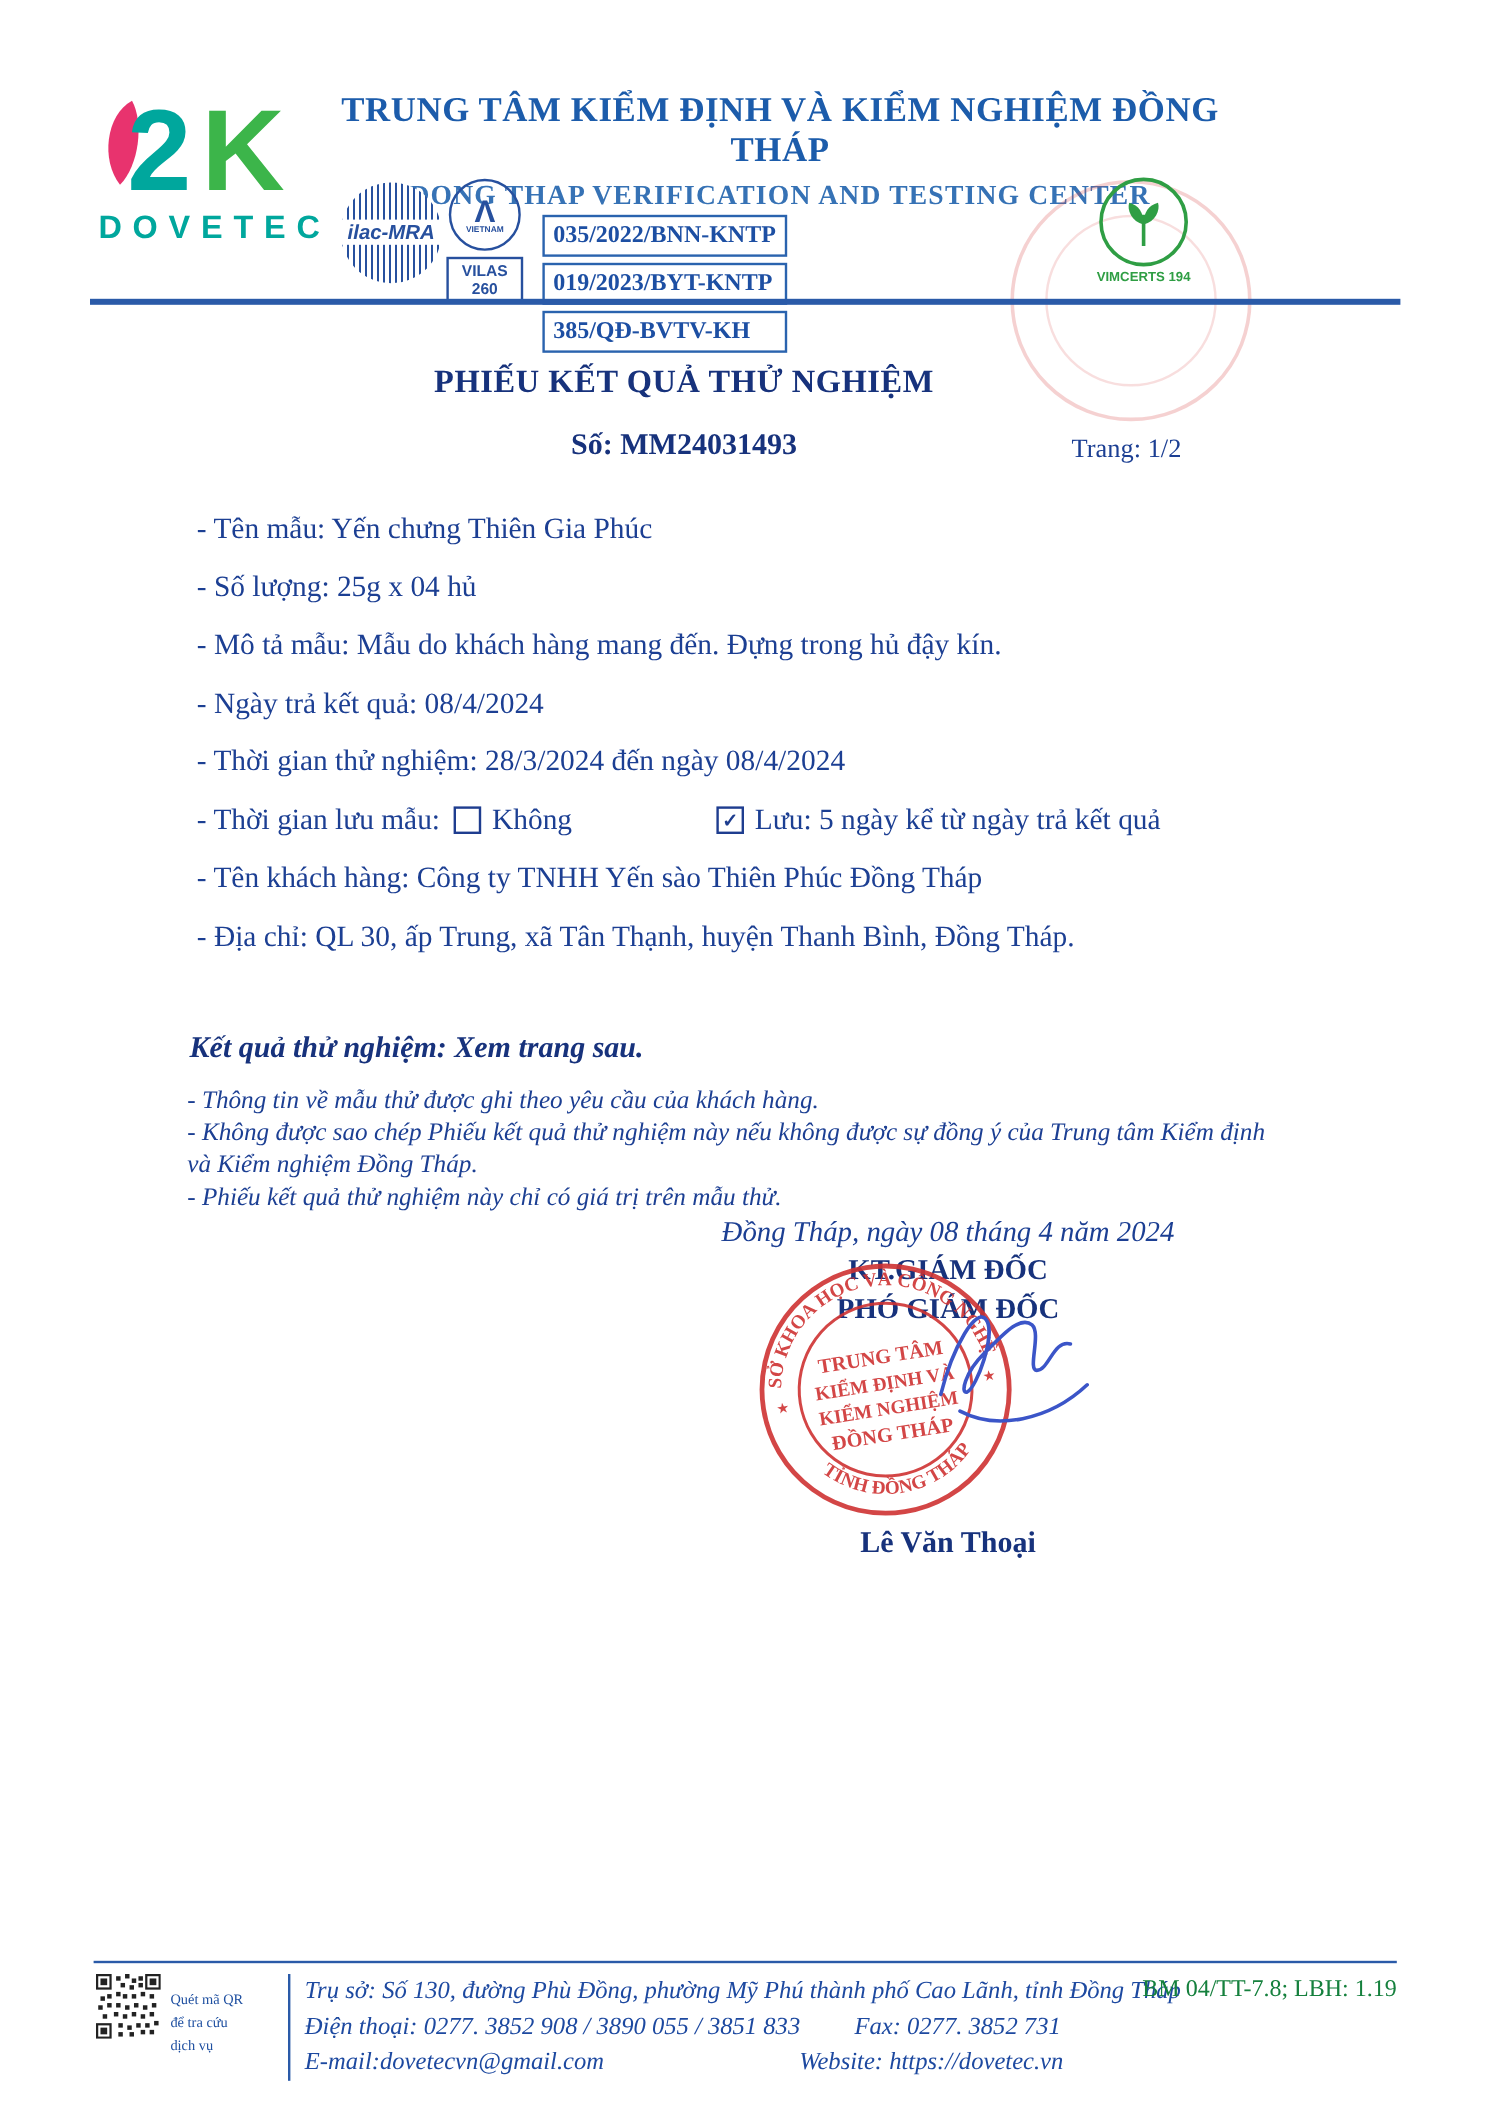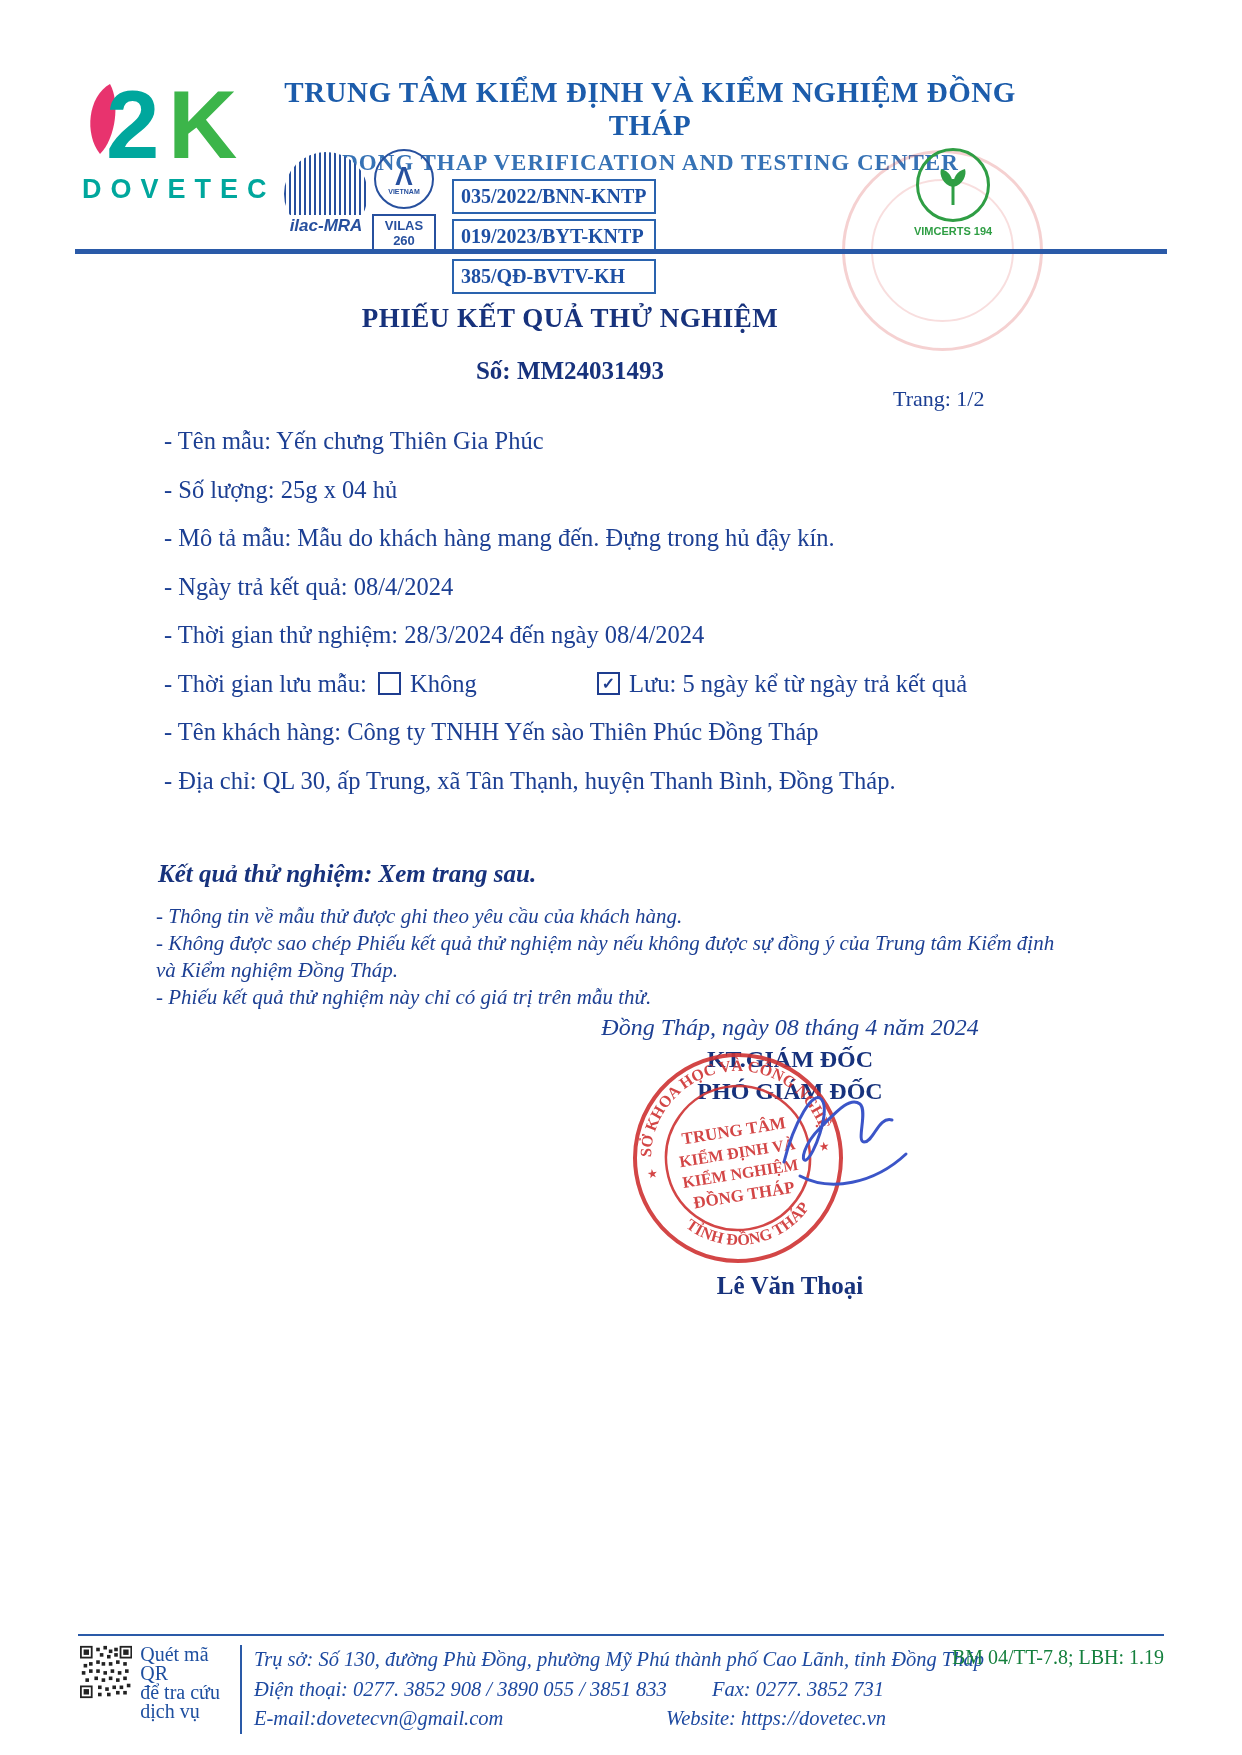--- a/index.html
+++ b/index.html
@@ -13,21 +13,21 @@
   .org-block { left:255px; top:76px; width:790px; text-align:center; }
   .org-vi { font-size:29px; font-weight:bold; color:#1c5cab; letter-spacing:.5px; }
   .org-en { font-size:23px; font-weight:bold; color:#3672b5; margin-top:8px; letter-spacing:1px; }
 
   .logo-svg { left:76px; top:58px; }
 
   .ilac { left:284px; top:152px; width:84px; height:84px; border-radius:50%;
     background:repeating-linear-gradient(90deg,#27509e 0 2px,#ffffff 2px 5px);
     position:absolute; }
   .ilac-band { position:absolute; top:31px; left:-3px; right:-3px; height:21px; background:#fff;
-    color:#27509e; font:italic bold 17px "Liberation Sans", sans-serif; text-align:center; line-height:21px;margin-top:32px; }
+    color:#27509e; font:italic bold 17px "Liberation Sans", sans-serif; text-align:center; line-height:21px; }
 
   .vilas-group { left:372px; top:149px; width:64px; text-align:center; }
   .boa-circle { width:56px; height:56px; margin:0 auto; border:2.5px solid #27509e; border-radius:50%;
     display:flex; flex-direction:column; align-items:center; justify-content:center; }
   .boa-lambda { font:bold 26px "Liberation Sans", sans-serif; color:#27509e; line-height:24px; }
   .boa-country { font:bold 7px "Liberation Sans", sans-serif; color:#27509e; }
   .vilas-box { margin-top:5px; border:2px solid #27509e; color:#27509e;
     font:bold 13px "Liberation Sans", sans-serif; padding:2px 2px; background:#fff; }
 
   .badges { left:452px; top:179px; display:flex; gap:5px;flex-direction:column; }
@@ -44,21 +44,21 @@
   .faint-stamp::after { content:""; position:absolute; inset:26px; border-radius:50%;
     border:2px solid rgba(214,70,70,.18); }
 
   .divider { left:75px; top:249px; width:1092px; height:5px; background:#2a5aa8; }
 
   
   .doc-title { left:0; top:303px; width:1140px; text-align:center;
     font-size:27px; font-weight:bold; color:#17327c; letter-spacing:.5px; }
   .doc-number { left:0; top:357px; width:1140px; text-align:center;
     font-size:25px; font-weight:bold; color:#17327c; }
-  .page-label { left:893px; top:361px; font-size:22px; color:#1c3f93;margin-top:25px; }
+  .page-label { left:893px; top:361px; font-size:22px; color:#1c3f93; }
 
   
   .fields { left:164px; top:417px; width:990px; }
   .field { height:48.5px; display:flex; align-items:center; font-size:24.5px; position:relative; }
   .opt { position:absolute; display:flex; align-items:center; gap:9px; }
   .opt-no  { left:214px; }
   .opt-yes { left:433px; }
   .cbox { width:19px; height:19px; border:2px solid #1e3d8f; display:inline-flex;
     align-items:center; justify-content:center; flex:0 0 auto; }
   .cbox.checked::after { content:"✓"; font:bold 16px "Liberation Sans", sans-serif; color:#1e3d8f; }
@@ -75,21 +75,21 @@
   .stamp-svg { left:628px; top:1048px; transform:rotate(-9deg); opacity:.9; }
   .signature-svg { left:770px; top:1058px; }
 
   .signer-name { left:640px; top:1272px; width:300px; text-align:center;
     font-size:25px; font-weight:bold; color:#17327c; }
 
   
   .footer { left:78px; top:1634px; width:1086px; border-top:2px solid #2a5aa8;
     padding-top:9px; display:flex; position:absolute; }
   .qr-section { width:158px; display:flex; gap:8px; align-items:flex-start; padding-left:2px; }
-  .qr-text { font-size:20px; color:#1e4fa0; line-height:19px; margin-top:0; }
+  .qr-text { font-size:12px; color:#1e4fa0; line-height:19px; margin-top:12px; }
   .vsep { border-left:2px solid #2a5aa8; margin:0 12px 0 2px; }
   .addr { flex:1; font-style:italic; font-size:20.5px; color:#1d49a0; line-height:29.5px; position:relative; }
   .addr-row { position:relative; white-space:nowrap; }
   .addr-fax { position:absolute; left:458px; }
   .addr-web { position:absolute; left:412px; }
   .form-code { position:absolute; right:0; top:10px; font-size:20px; color:#15803d; white-space:nowrap;text-align:center; }
 </style>
 </head>
 <body>
 

